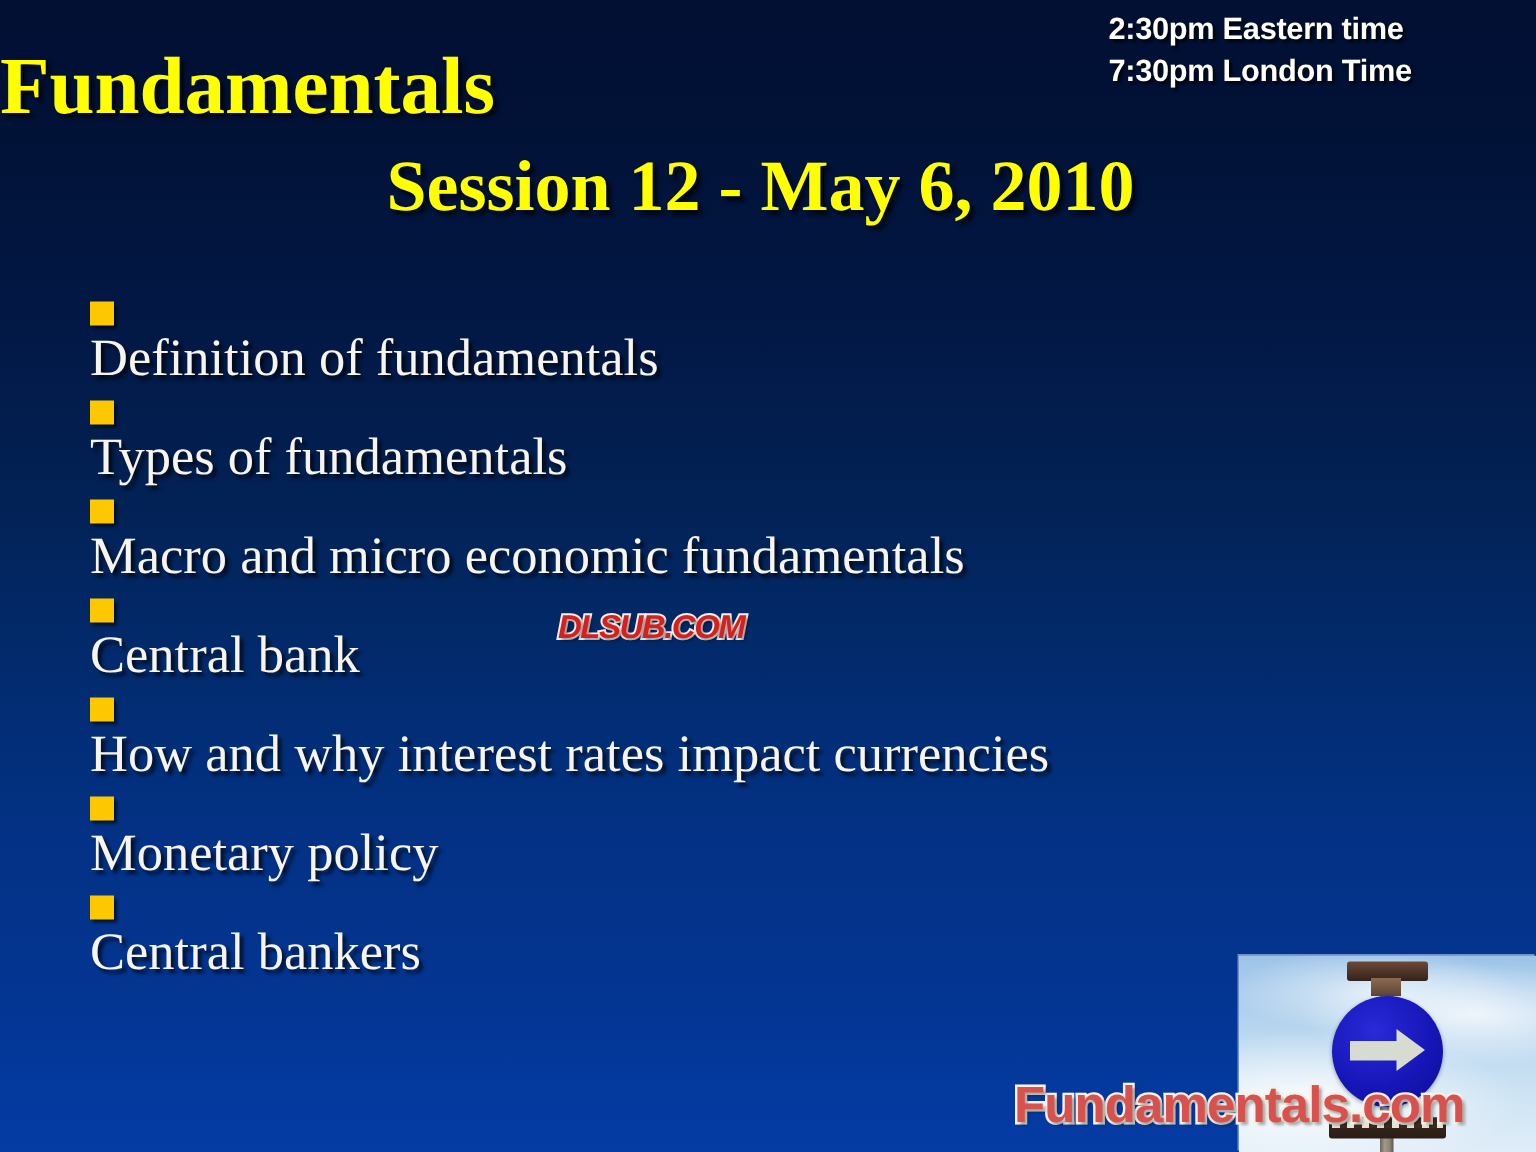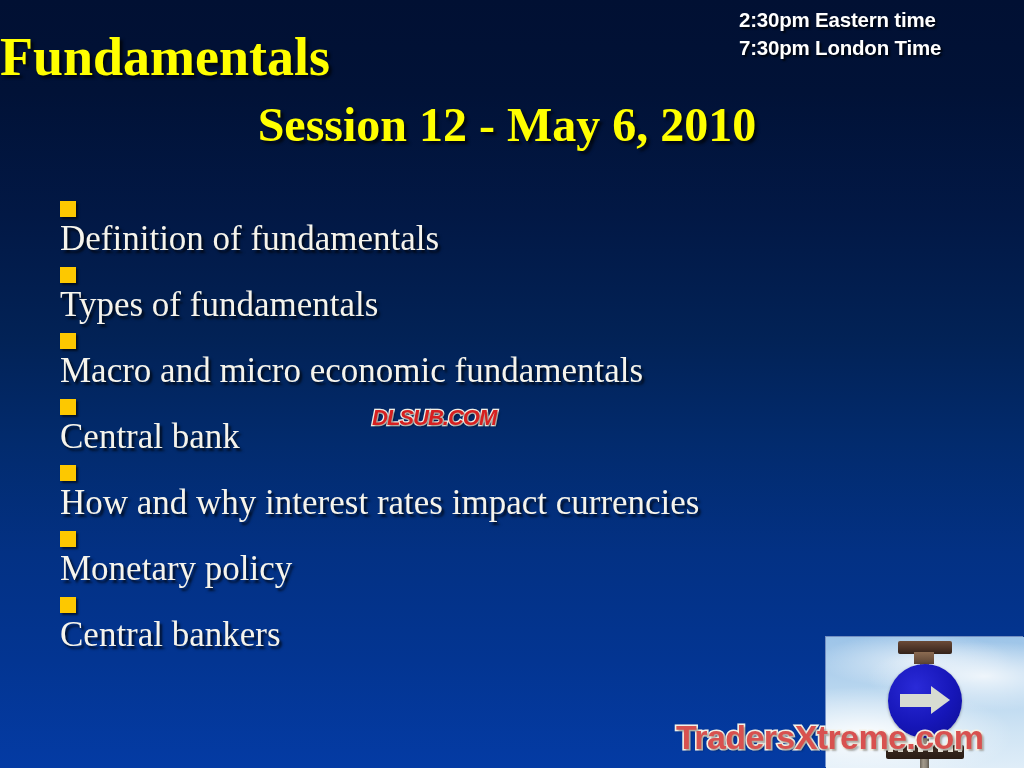--- a/index.html
+++ b/index.html
@@ -306,15 +306,15 @@
     <div class="sign-cap"></div>
     <div class="sign-cap-neck"></div>
     <div class="sign-disc">
       <div class="sign-arrow"></div>
       <div class="sign-arrow-head"></div>
     </div>
     <div class="sign-lower-plate"></div>
     <div class="sign-lower-teeth"></div>
   </div>
 
-  <div id="traders-logo">TradersXtreme.com</div>
+  <div id="traders-logo">Fundamentals.com</div>
 
 </div>
 
 </body></html>

